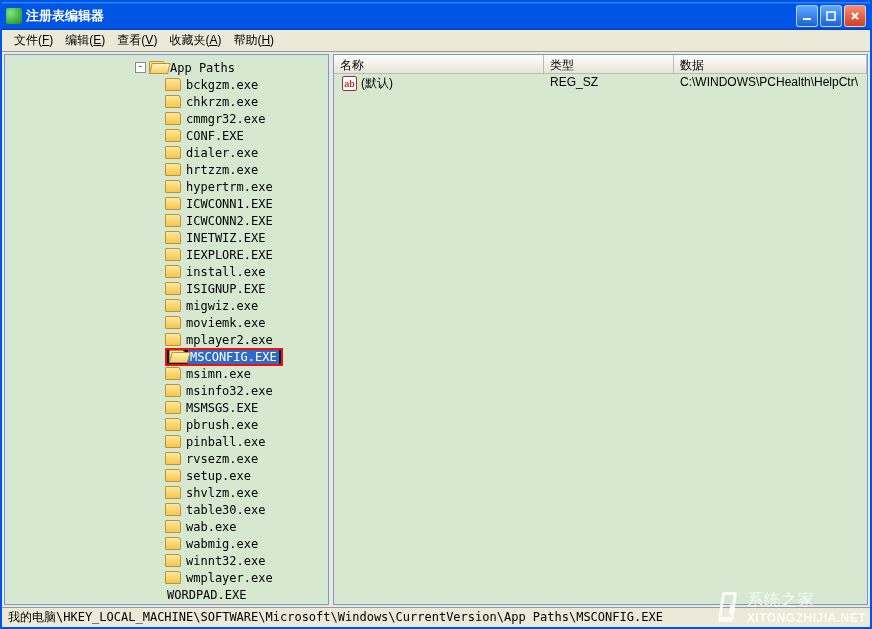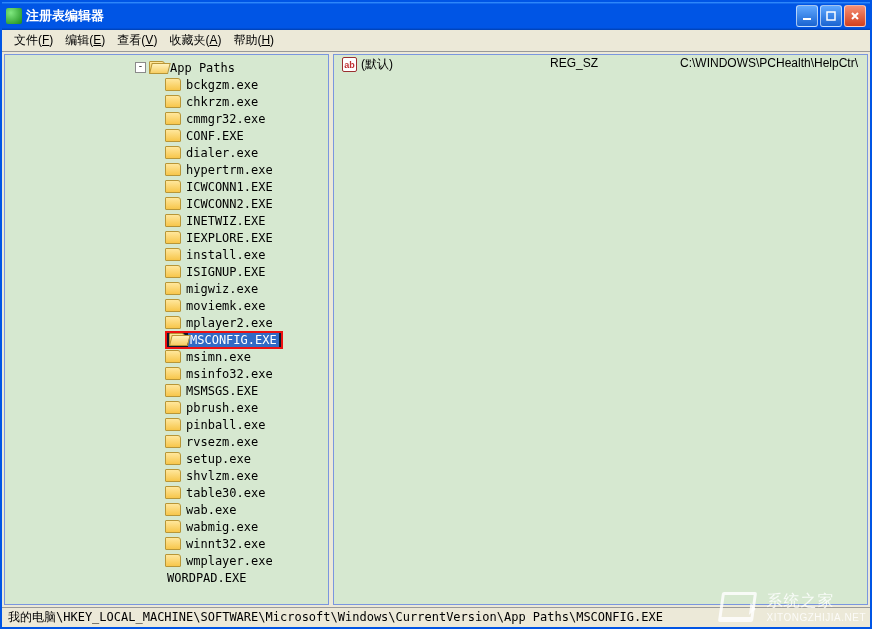--- a/index.html
+++ b/index.html
@@ -221,21 +221,21 @@
   transform: skewX(-8deg);
 }
 .wm-icon::after {
   content: "";
   position: absolute;
   right: -10px; top: 8px;
   border: 6px solid transparent;
   border-left-color: rgba(255,255,255,0.82);
 }
 .wm-text { font-size: 16px; letter-spacing: 1px; }
-.wm-sub { font-size: 10px; letter-spacing: 0.5px; display:block; }
+.wm-sub { font-size: 12px; letter-spacing: 0.5px; display:block;font-weight:bold; }
 .pane-left::-webkit-scrollbar, .pane-right::-webkit-scrollbar { width: 17px; height: 17px; }
 .pane-left::-webkit-scrollbar-track, .pane-right::-webkit-scrollbar-track { background: #eee7d7; }
 .pane-left::-webkit-scrollbar-thumb, .pane-right::-webkit-scrollbar-thumb { background: #c6c3b3; border: 1px solid #9c9a8c; }
 .pane-left::-webkit-scrollbar-button, .pane-right::-webkit-scrollbar-button { background: #ece9d8; border: 1px solid #9c9a8c; height: 17px; }
 </style>
 </head>
 <body>
 
 <div class="window">
 
@@ -293,20 +293,24 @@
           <div class="tree-item">
             <span class="folder-icon"></span>
             <span class="tree-label">CONF.EXE</span>
           </div>
           <div class="tree-item">
             <span class="folder-icon"></span>
             <span class="tree-label">dialer.exe</span>
           </div>
           <div class="tree-item">
             <span class="folder-icon"></span>
+            <span class="tree-label">hrtzzm.exe</span>
+          </div>
+          <div class="tree-item">
+            <span class="folder-icon"></span>
             <span class="tree-label">hypertrm.exe</span>
           </div>
           <div class="tree-item">
             <span class="folder-icon"></span>
             <span class="tree-label">ICWCONN1.EXE</span>
           </div>
           <div class="tree-item">
             <span class="folder-icon"></span>
             <span class="tree-label">ICWCONN2.EXE</span>
           </div>
@@ -398,20 +402,25 @@
           </div>
           <div class="tree-item">
             <span class="tree-label">WORDPAD.EXE</span>
           </div>
         </div>
     </div>
 
     <div class="splitter"></div>
 
     <div class="pane-right">
+      <div class="list-header">
+        <div class="list-col col-name">名称</div>
+        <div class="list-col col-type">类型</div>
+        <div class="list-col col-data">数据</div>
+      </div>
       <div id="list-body">
           <div class="list-row">
             <div class="cell col-name" style="display:flex;align-items:center;">
               <span class="value-icon">ab</span>
               <span>(默认)</span>
             </div>
             <div class="cell col-type">REG_SZ</div>
             <div class="cell col-data">C:\WINDOWS\PCHealth\HelpCtr\</div>
           </div>
         </div>

